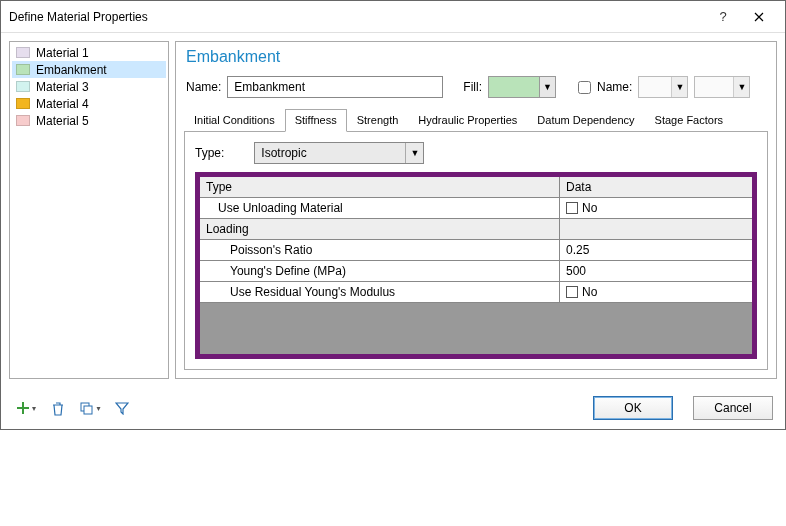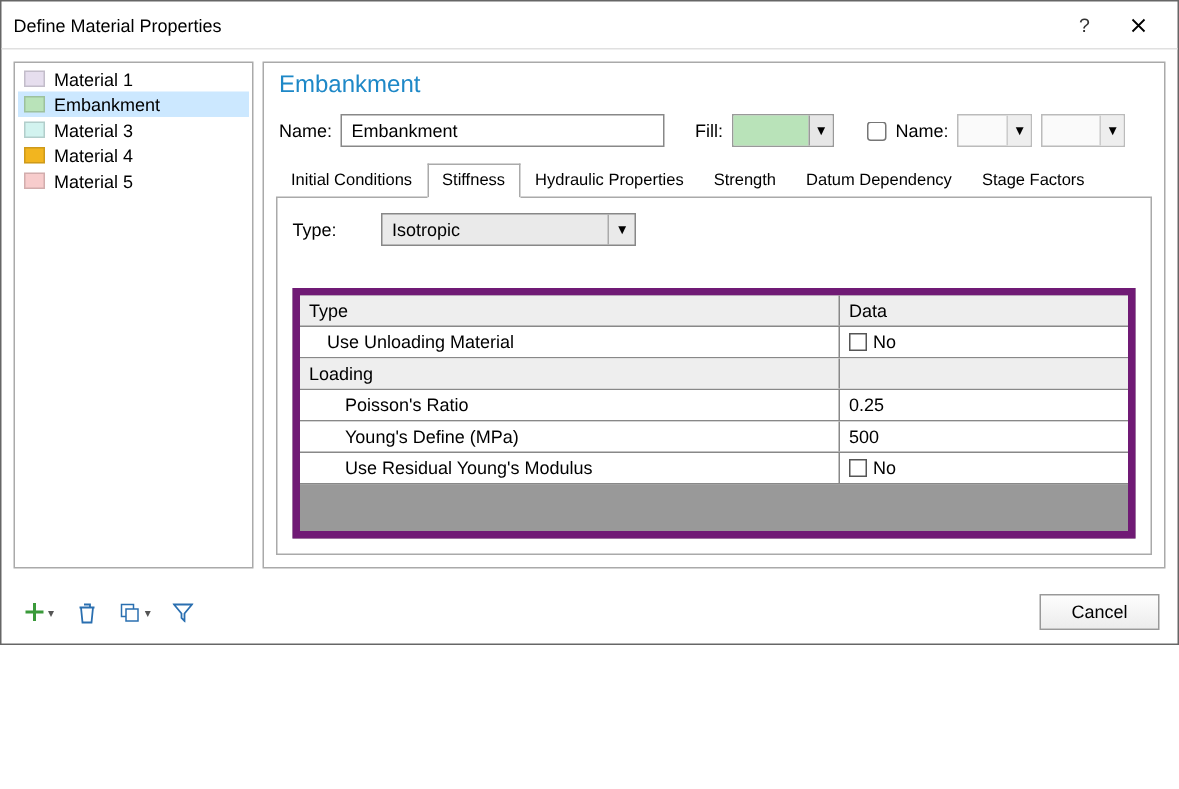--- a/index.html
+++ b/index.html
@@ -89,21 +89,21 @@
     color: #000;
   }
   .tab.active {
     border: 1px solid #aaa;
     border-bottom: 1px solid #fff;
     background: #fff;
   }
   .tab-body {
     border: 1px solid #aaa; border-top: none;
     flex:1; display:flex; flex-direction:column;
-    padding: 10px; min-height:0;gap:20px;
+    padding: 10px; min-height:0;
   }
   .type-row { display:flex; align-items:center; gap: 30px; margin-bottom: 8px; }
   .type-select {
     width: 170px; height: 22px; border:1px solid #888; background:#eaeaea;
     display:flex; align-items:center; padding-left:6px; font-size:12px;
   }
   .type-select .dd { margin-left:auto; width:18px; height:100%; display:flex;align-items:center;justify-content:center; font-size:9px; border-left:1px solid #aaa;}
   .grid {
     flex:1; border:5px solid #701a75; background:#999;
     display:flex; flex-direction:column; min-height:0;
@@ -204,22 +204,22 @@
           <div class="dd">▼</div>
         </div>
         <div class="small-select" style="width:56px">
           <div class="dd">▼</div>
         </div>
       </div>
 
       <div class="tabs" id="tabs">
           <div class="tab">Initial Conditions</div>
           <div class="tab active">Stiffness</div>
+          <div class="tab">Strength</div>
           <div class="tab">Hydraulic Properties</div>
-          <div class="tab">Strength</div>
           <div class="tab">Datum Dependency</div>
           <div class="tab">Stage Factors</div>
         </div>
 
       <div class="tab-body">
         <div class="type-row">
           <span>Type:</span>
           <div class="type-select">
             <span>Isotropic</span>
             <div class="dd">▼</div>
@@ -287,17 +287,18 @@
           <rect x="5" y="5" width="8" height="8" fill="#fff" stroke="#2a6fb0"></rect>
         </svg>
       <span class="chev">▾</span>
     </div>
     <div class="toolbtn">
       <svg width="14" height="14" viewBox="0 0 14 14">
           <path d="M1 2 H13 L8 8 V13 L6 11 V8 Z" fill="none" stroke="#2a6fb0" stroke-width="1.2"></path>
         </svg>
     </div>
     <div class="footer-spacer"></div>
+    <div class="btn primary">OK</div>
     <div style="width:8px"></div>
     <div class="btn">Cancel</div>
   </div>
 
 </div>
 
 </body></html>

